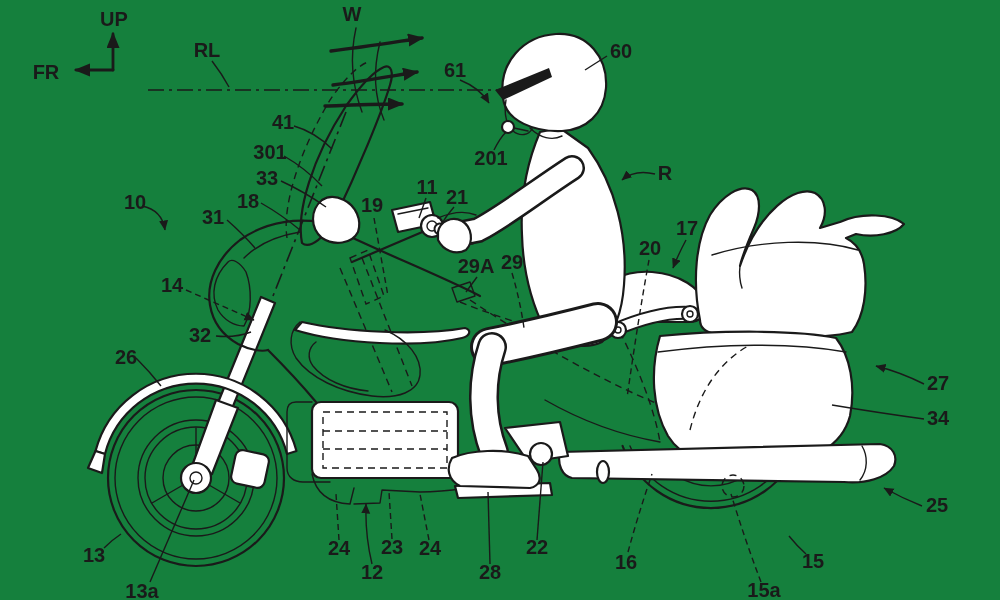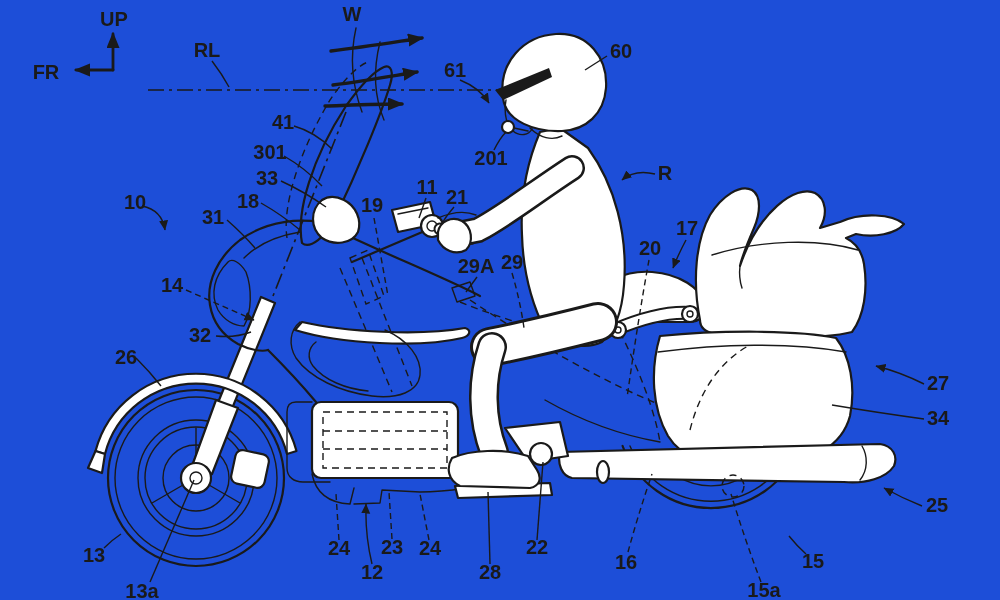--- a/index.html
+++ b/index.html
@@ -1,16 +1,16 @@
 <!DOCTYPE html>
 <html><head>
 <meta charset="utf-8">
 <style>
   html,body{margin:0;padding:0;background:#ffffff;}
-  #stage{position:relative;width:1000px;height:600px;background:#1d4ed8;overflow:hidden;
+  #stage{position:relative;width:1000px;height:600px;background:#15803d;overflow:hidden;
          font-family:"Liberation Sans",sans-serif;}
   svg{position:absolute;inset:0;}
   .lbl{font-family:"Liberation Sans",sans-serif;font-size:20px;font-weight:bold;fill:#1a1a1a;}
   .outline{fill:none;stroke:#1a1a1a;stroke-width:2.2;stroke-linecap:round;stroke-linejoin:round;}
   .outline-w{fill:#ffffff;stroke:#1a1a1a;stroke-width:2.2;stroke-linecap:round;stroke-linejoin:round;}
   .detail{fill:none;stroke:#1a1a1a;stroke-width:1.4;stroke-linecap:round;stroke-linejoin:round;}
   .hidden-l{fill:none;stroke:#1a1a1a;stroke-width:1.4;stroke-dasharray:7 5;}
   .dashdot{fill:none;stroke:#1a1a1a;stroke-width:1.6;stroke-dasharray:16 5 3 5;}
   .leader{fill:none;stroke:#1a1a1a;stroke-width:1.4;}
   .leader-d{fill:none;stroke:#1a1a1a;stroke-width:1.4;stroke-dasharray:6 4;}

